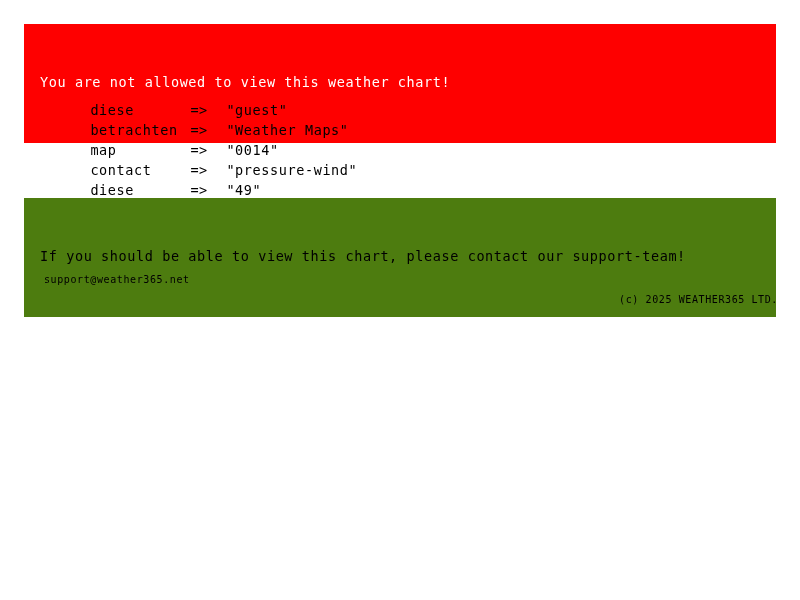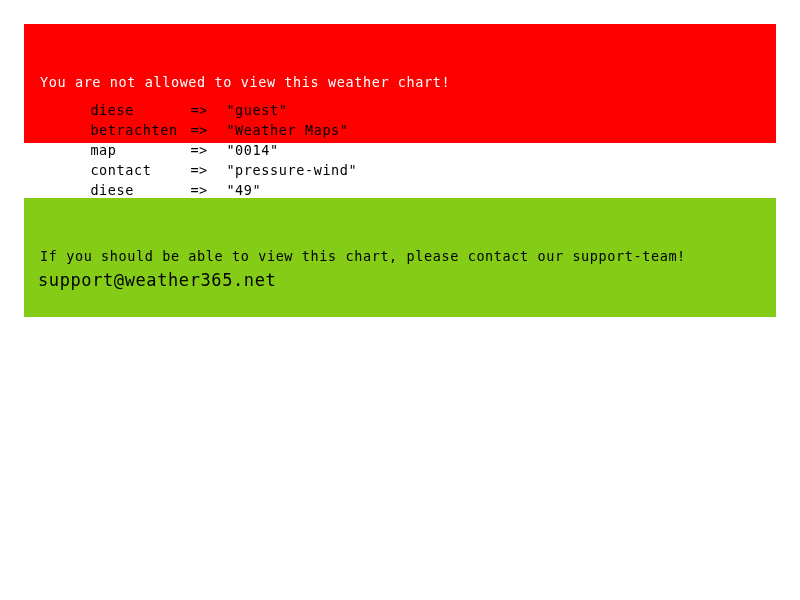--- a/index.html
+++ b/index.html
@@ -34,21 +34,21 @@
     letter-spacing: 0.6px;
     white-space: pre;
   }
   .banner-error {
     top: 24px;
     background: #fe0000;
     color: #ffffff;
   }
   .banner-ok {
     top: 198px;
-    background: #84cc16;
+    background: #4d7c0f;
     color: #000000;
   }
   .banner-line {
     display: block;
   }
   .details {
     position: absolute;
     left: 38px;
     top: 80px;
     font-size: 13.5px;
@@ -66,24 +66,24 @@
   }
   .detail-arrow {
     display: inline-block;
     width: 36px;
   }
   .detail-val {
     display: inline-block;
   }
   .footer {
     position: absolute;
-    left: 38px;
+    left: 44px;
     top: 250px;
     width: 734px;
-    font-size: 17px;
+    font-size: 10px;
     line-height: 20px;
     letter-spacing: 0.6px;
     white-space: pre;
   }
   .footer-left {
     float: left;
   }
   .footer-right {
     float: right;
   }
@@ -123,15 +123,16 @@
       <span class="detail-key">diese</span><span class="detail-arrow">=&gt;</span><span class="detail-val">"49"</span>
     </span>
   </div>
 
   <div class="banner banner-ok">
     <span class="banner-line">If you should be able to view this chart, please contact our support-team!</span>
   </div>
 
   <div class="footer clearfix">
     <a class="footer-left contact-link" href="#">support@weather365.net</a>
+    <span class="footer-right">(c) 2025 WEATHER365 LTD.</span>
   </div>
 
 </div>
 
 </body></html>

